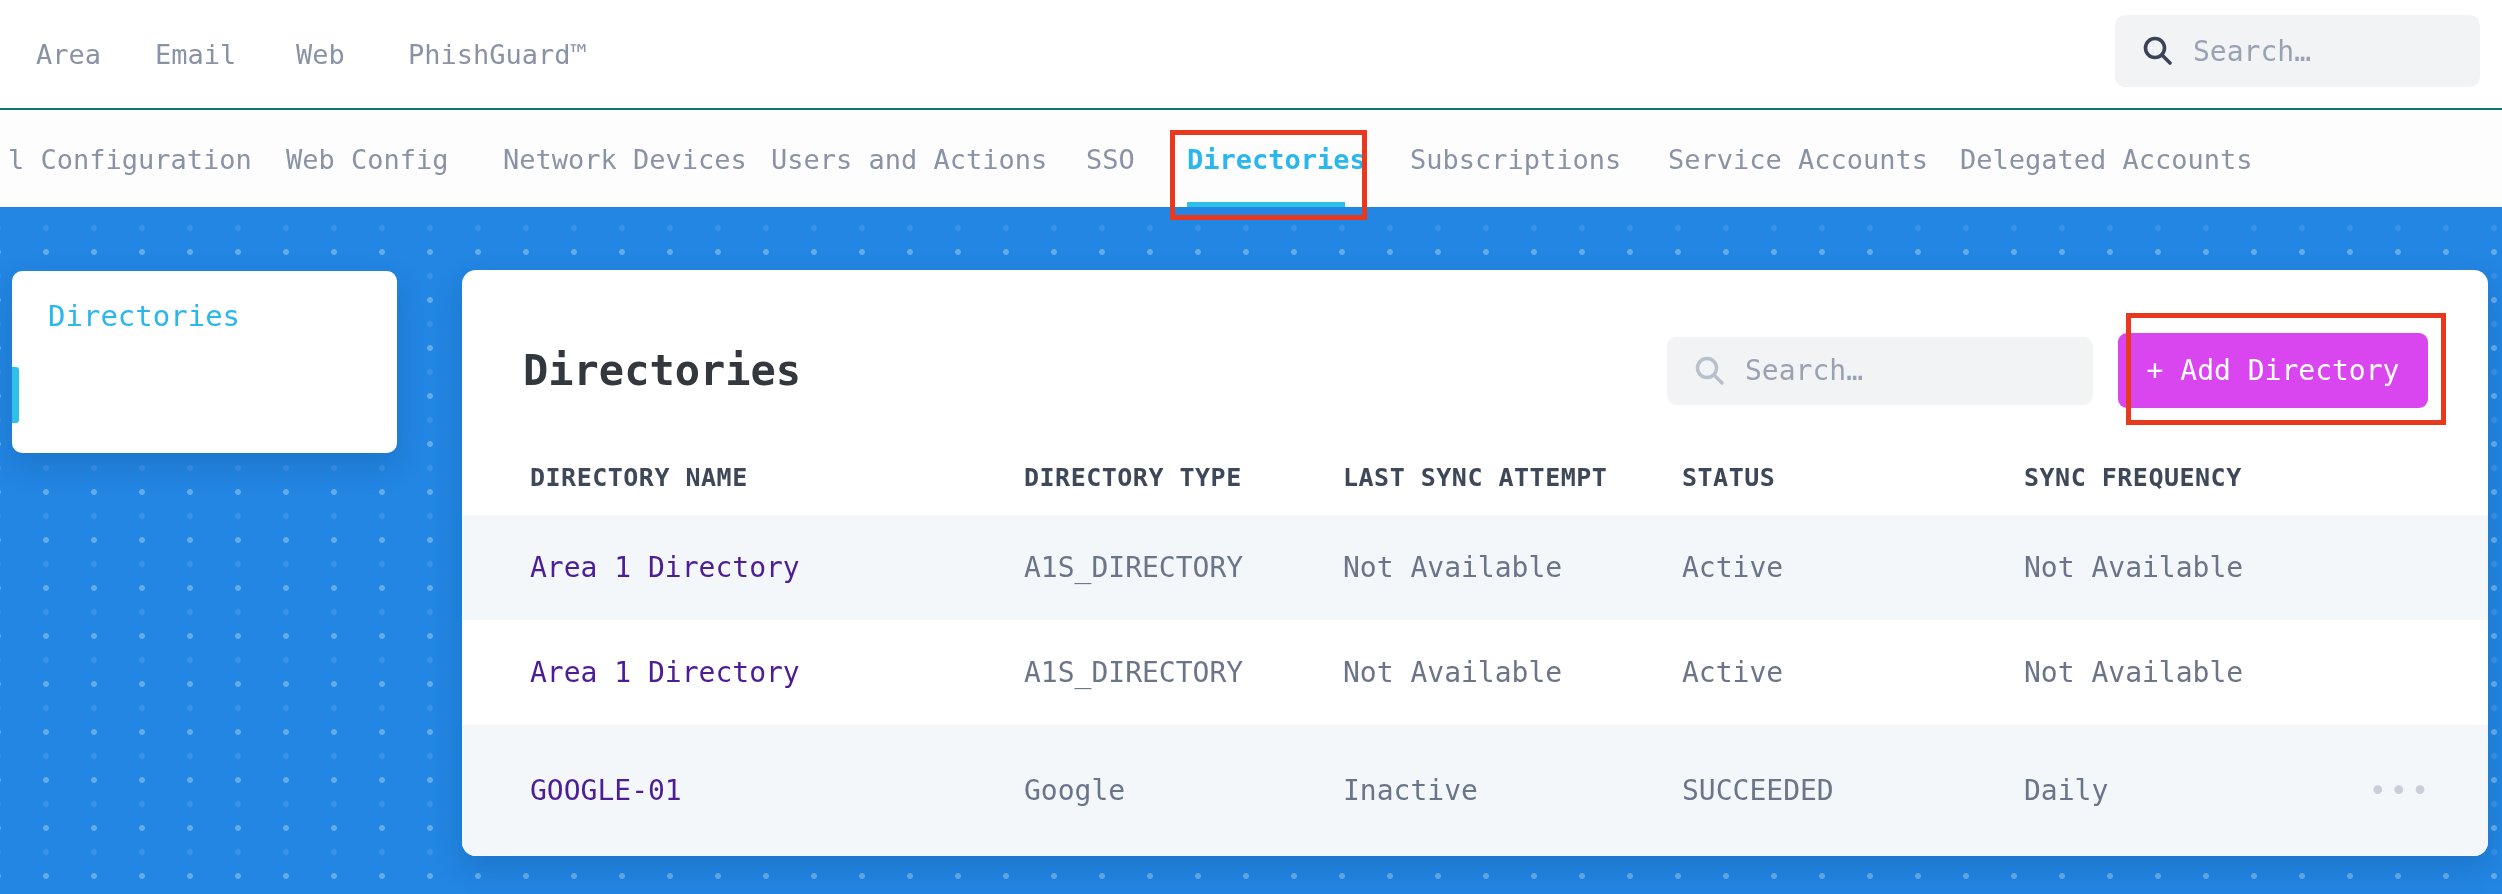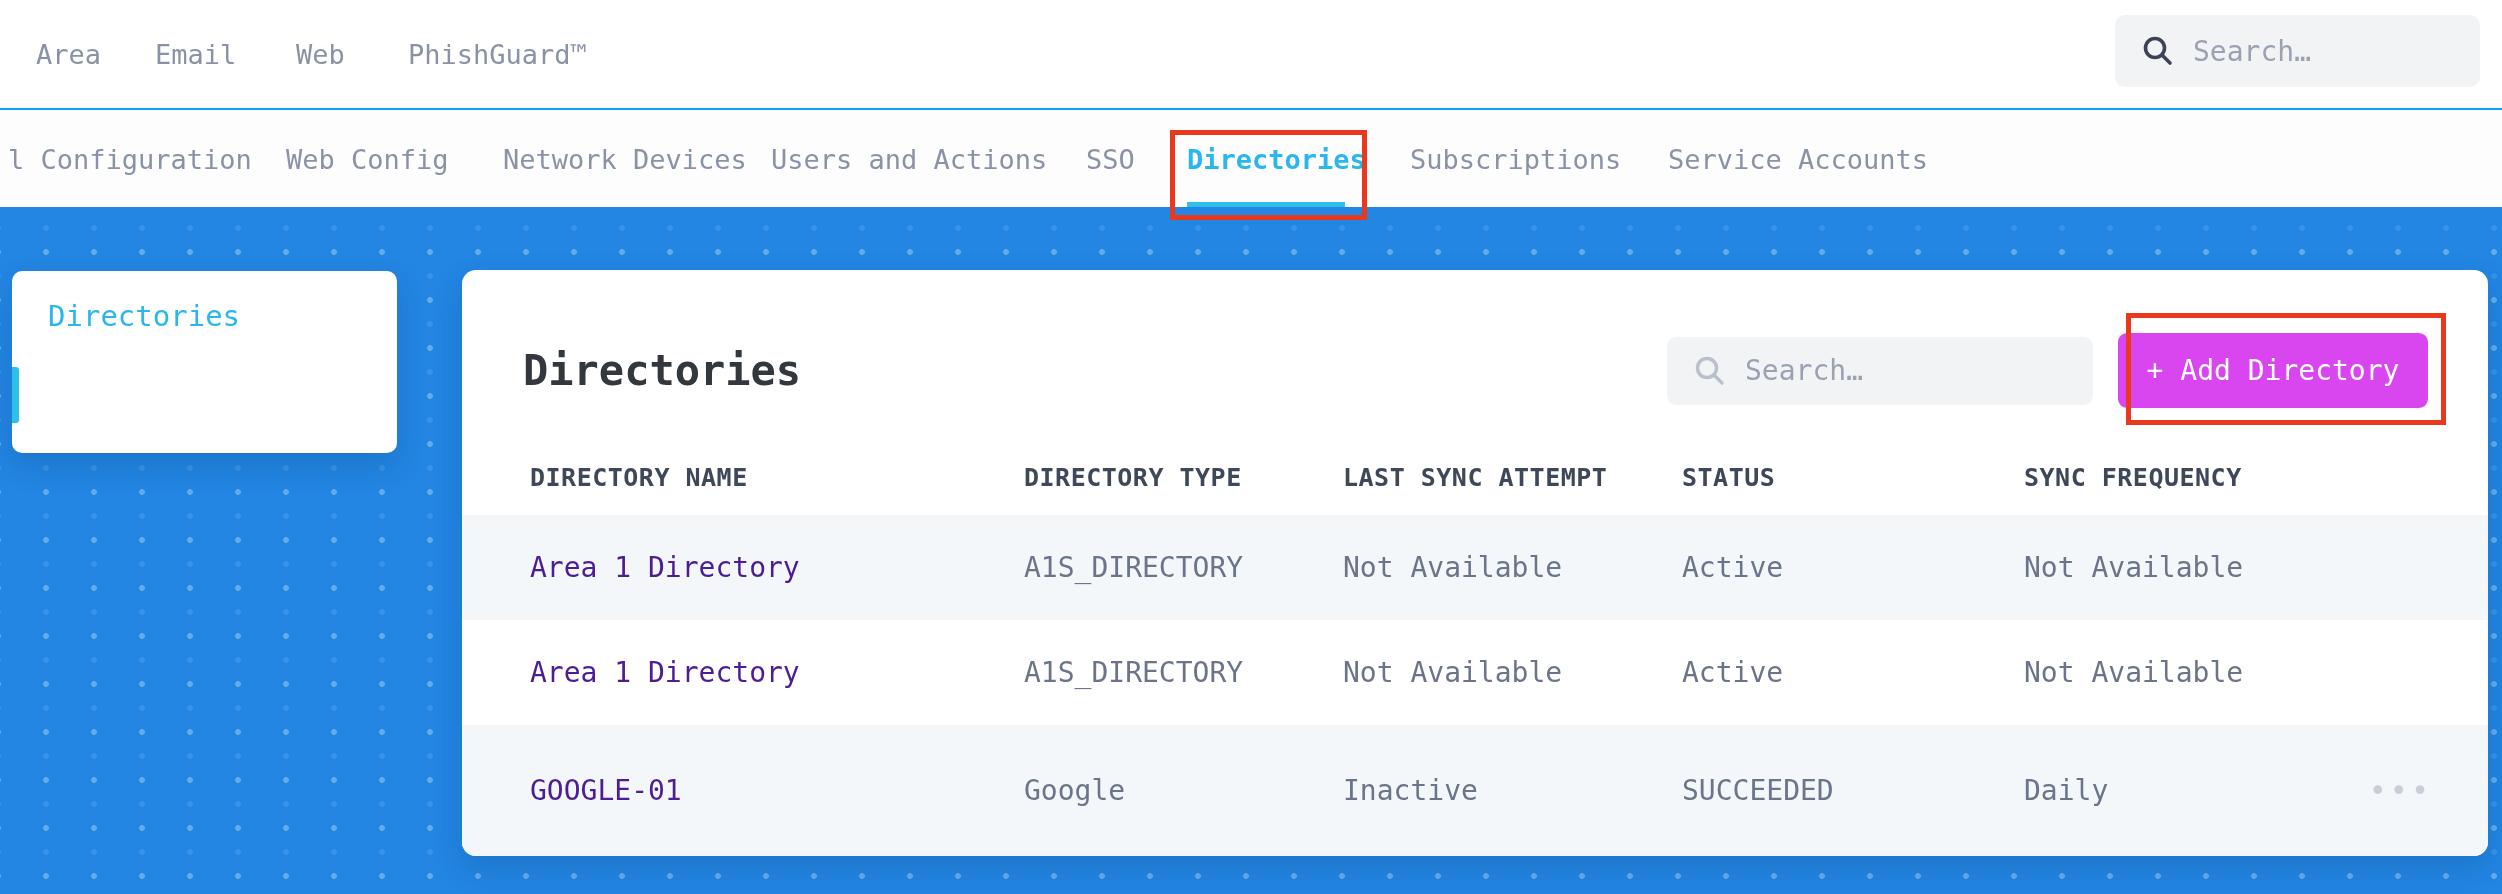--- a/index.html
+++ b/index.html
@@ -22,21 +22,21 @@
   .top-search {
     position: absolute; left: 2115px; top: 15px; width: 365px; height: 72px;
     background: #f1f3f5; border-radius: 10px;
     display: flex; align-items: center; padding-left: 26px; gap: 18px;
   }
   .top-search .ph { color: #9aa2b2; font-size: 28px; }
 
   
   .sub-bar {
     position: absolute; left: 0; top: 108px; width: 2502px; height: 99px;
-    background: #fdfdfe; border-top: 2px solid #0ea5e9;
+    background: #fdfdfe; border-top: 2px solid #0f766e;
   }
   .sub-nav-item {
     position: absolute; top: 0; height: 99px; display: flex; align-items: center;
     color: #8a92a6; font-size: 27px; white-space: nowrap;
   }
   .sub-nav-item.active { color: #29b7ee; font-weight: bold; }
   .tab-underline {
     position: absolute; left: 1187px; top: 92px; width: 158px; height: 7px;
     background: #2fc0ea;
   }
@@ -168,20 +168,23 @@
     </div>
   <div class="sub-nav-item active" style="left:1187px">
       <span>Directories</span>
     </div>
   <div class="sub-nav-item" style="left:1410px">
       <span>Subscriptions</span>
     </div>
   <div class="sub-nav-item" style="left:1668px">
       <span>Service Accounts</span>
     </div>
+  <div class="sub-nav-item" style="left:1960px">
+      <span>Delegated Accounts</span>
+    </div>
   <div class="tab-underline"></div>
 </div>
 
 <div class="blue-bg"></div>
 
 <div class="side-card">
   <div class="side-card-item">Directories</div>
   <div class="side-card-bar"></div>
 </div>
 

